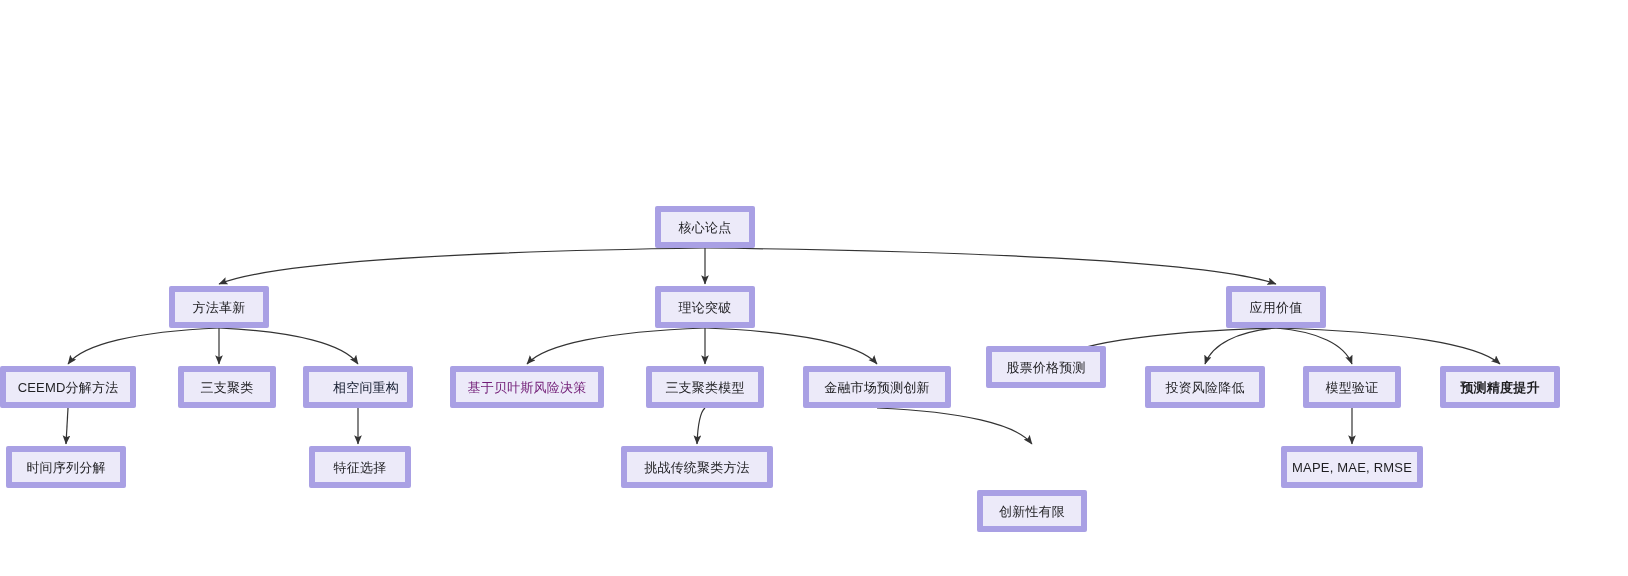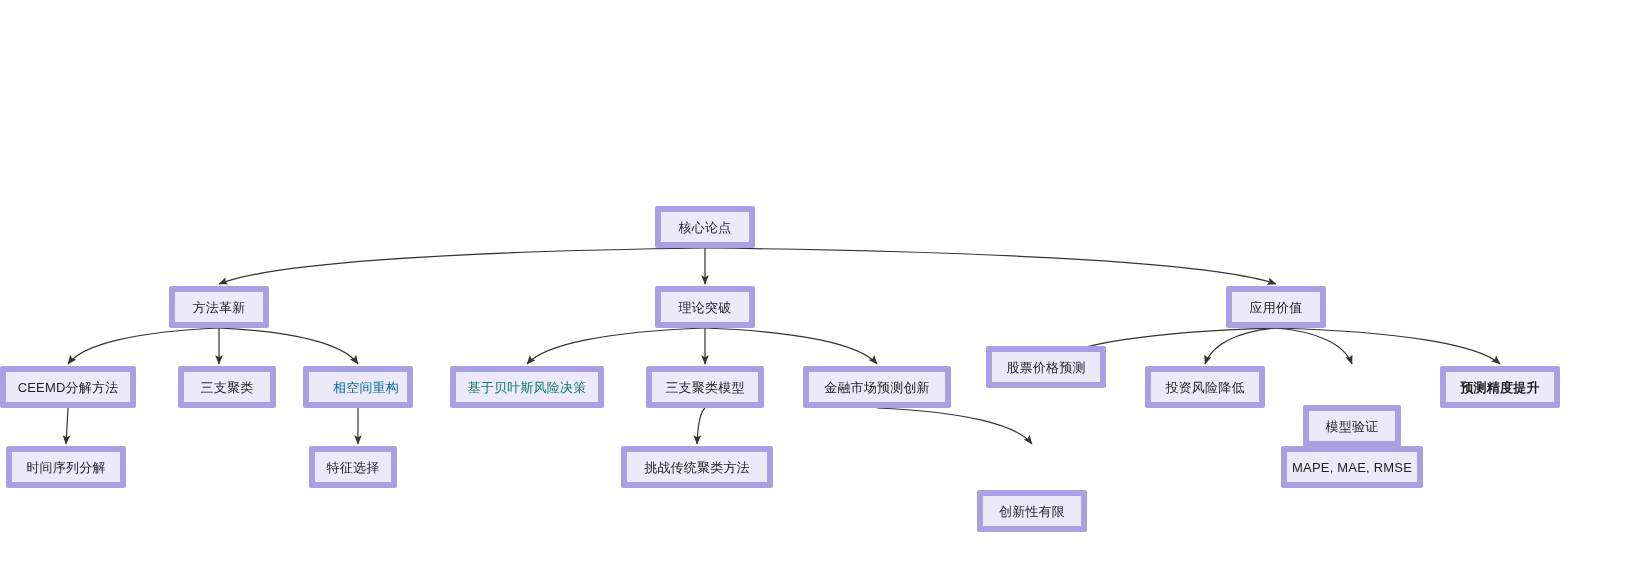--- a/index.html
+++ b/index.html
@@ -89,48 +89,48 @@
       </div>
       <div class="node" style="left: 1226px; top: 286px; width: 100px; height: 42px; background: rgb(236, 234, 249); border-color: rgb(169, 160, 228); color: rgb(31, 31, 34);">
         <span class="node-label">应用价值</span>
       </div>
       <div class="node" style="left: 0px; top: 366px; width: 136px; height: 42px; background: rgb(236, 234, 249); border-color: rgb(169, 160, 228); color: rgb(31, 31, 34);">
         <span class="node-label">CEEMD分解方法</span>
       </div>
       <div class="node" style="left: 170px; top: 366px; width: 98px; height: 42px; background: rgb(236, 234, 249); border-color: rgb(169, 160, 228); color: rgb(31, 31, 34); margin-left: 8px;">
         <span class="node-label">三支聚类</span>
       </div>
-      <div class="node" style="left: 303px; top: 366px; width: 110px; height: 42px; background: rgb(236, 234, 249); border-color: rgb(169, 160, 228); color: #0369a1; padding-left: 16px;">
+      <div class="node" style="left: 303px; top: 366px; width: 110px; height: 42px; background: rgb(236, 234, 249); border-color: rgb(169, 160, 228); color: #0f172a; padding-left: 16px;">
         <span class="node-label">相空间重构</span>
       </div>
-      <div class="node" style="left: 450px; top: 366px; width: 154px; height: 42px; background: rgb(236, 234, 249); border-color: rgb(169, 160, 228); color: #0f766e;">
+      <div class="node" style="left: 450px; top: 366px; width: 154px; height: 42px; background: rgb(236, 234, 249); border-color: rgb(169, 160, 228); color: #701a75;">
         <span class="node-label">基于贝叶斯风险决策</span>
       </div>
       <div class="node" style="left: 646px; top: 366px; width: 118px; height: 42px; background: rgb(236, 234, 249); border-color: rgb(169, 160, 228); color: rgb(31, 31, 34);">
         <span class="node-label">三支聚类模型</span>
       </div>
       <div class="node" style="left: 803px; top: 366px; width: 148px; height: 42px; background: rgb(236, 234, 249); border-color: rgb(169, 160, 228); color: rgb(31, 31, 34);">
         <span class="node-label">金融市场预测创新</span>
       </div>
       <div class="node" style="left: 986px; top: 346px; width: 120px; height: 42px; background: rgb(236, 234, 249); border-color: rgb(169, 160, 228); color: rgb(31, 31, 34);">
         <span class="node-label">股票价格预测</span>
       </div>
       <div class="node" style="left: 1145px; top: 366px; width: 120px; height: 42px; background: rgb(236, 234, 249); border-color: rgb(169, 160, 228); color: rgb(31, 31, 34);">
         <span class="node-label">投资风险降低</span>
       </div>
-      <div class="node" style="left: 1303px; top: 366px; width: 98px; height: 42px; background: rgb(236, 234, 249); border-color: rgb(169, 160, 228); color: rgb(31, 31, 34); margin-top: 39px;">
+      <div class="node" style="left: 1303px; top: 366px; width: 98px; height: 42px; background: rgb(236, 234, 249); border-color: rgb(169, 160, 228); color: rgb(31, 31, 34);">
         <span class="node-label">模型验证</span>
       </div>
       <div class="node" style="left: 1440px; top: 366px; width: 120px; height: 42px; background: rgb(236, 234, 249); border-color: rgb(169, 160, 228); color: rgb(31, 31, 34); font-weight: bold;">
         <span class="node-label">预测精度提升</span>
       </div>
       <div class="node" style="left: 6px; top: 446px; width: 120px; height: 42px; background: rgb(236, 234, 249); border-color: rgb(169, 160, 228); color: rgb(31, 31, 34);">
         <span class="node-label">时间序列分解</span>
       </div>
-      <div class="node" style="left: 309px; top: 446px; width: 88px; height: 42px; background: rgb(236, 234, 249); border-color: rgb(169, 160, 228); color: rgb(31, 31, 34);">
+      <div class="node" style="left: 309px; top: 446px; width: 102px; height: 42px; background: rgb(236, 234, 249); border-color: rgb(169, 160, 228); color: rgb(31, 31, 34);">
         <span class="node-label">特征选择</span>
       </div>
       <div class="node" style="left: 621px; top: 446px; width: 152px; height: 42px; background: rgb(236, 234, 249); border-color: rgb(169, 160, 228); color: rgb(31, 31, 34); justify-content: center;">
         <span class="node-label">挑战传统聚类方法</span>
       </div>
       <div class="node" style="left: 977px; top: 446px; width: 110px; height: 42px; background: rgb(236, 234, 249); border-color: rgb(169, 160, 228); color: rgb(31, 31, 34); margin-top: 44px;">
         <span class="node-label">创新性有限</span>
       </div>
       <div class="node" style="left: 1281px; top: 446px; width: 142px; height: 42px; background: rgb(236, 234, 249); border-color: rgb(169, 160, 228); color: rgb(31, 31, 34);">
         <span class="node-label">MAPE, MAE, RMSE</span>

